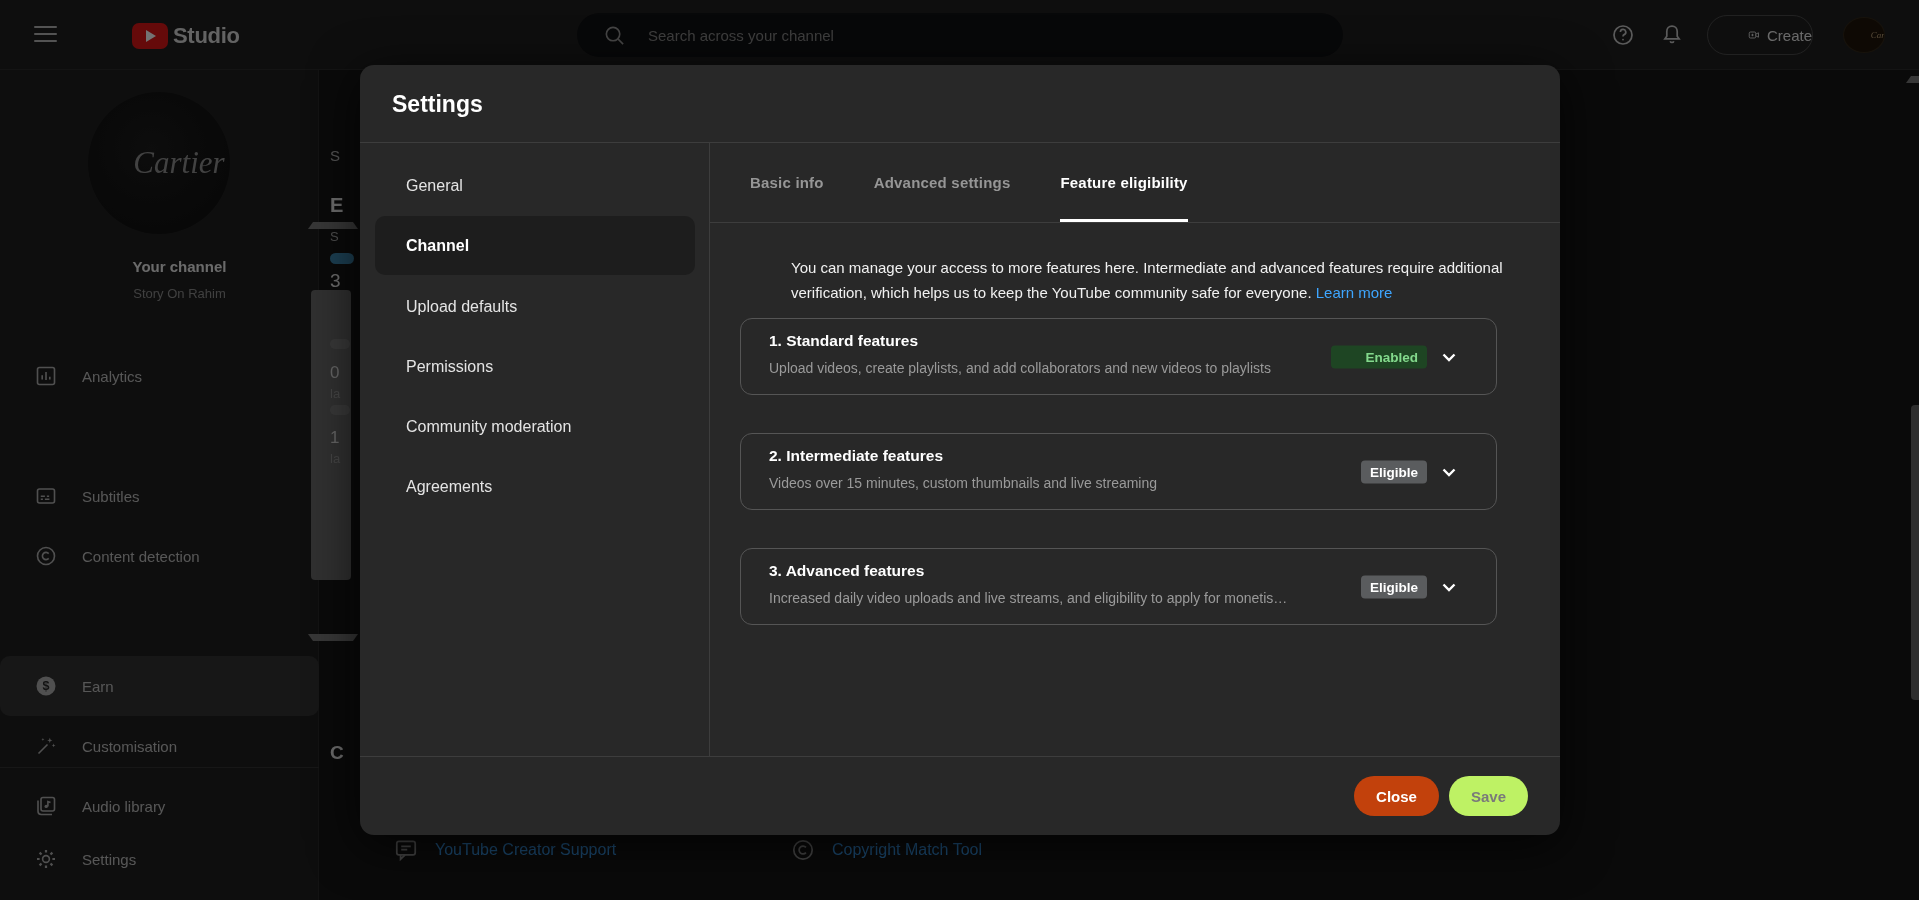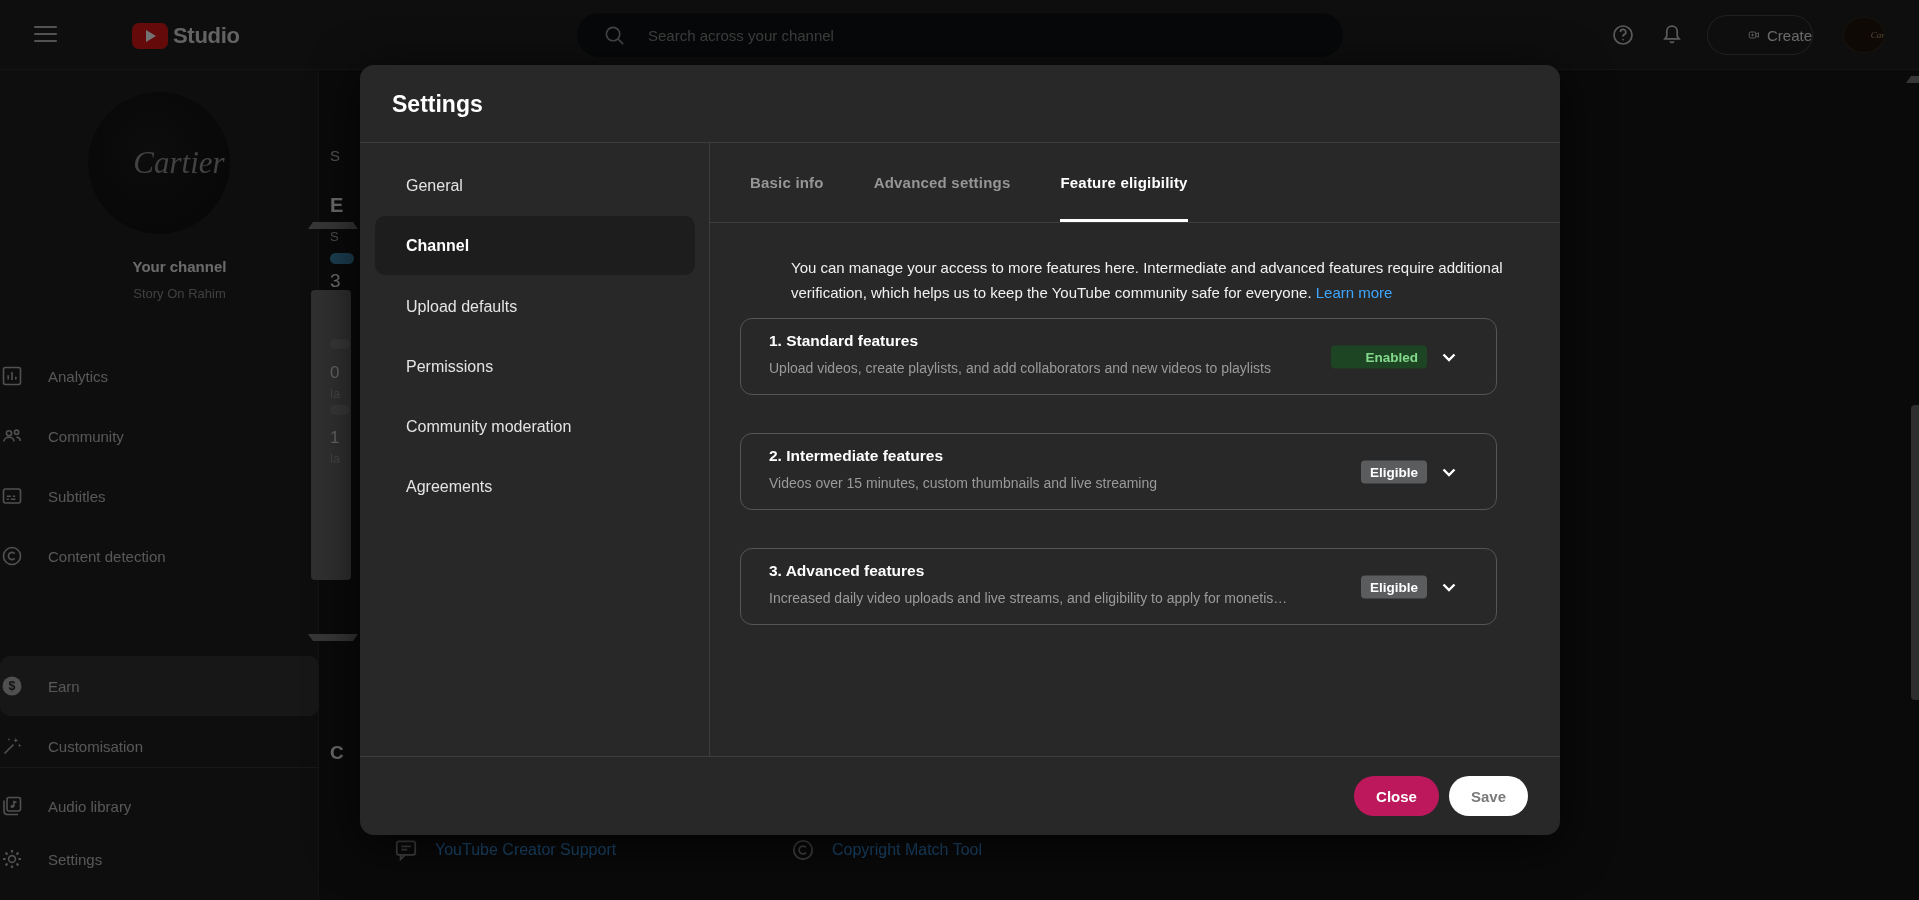--- a/index.html
+++ b/index.html
@@ -40,21 +40,21 @@
   #sidebar { position:absolute; left:0; top:70px; width:319px; height:830px;
     background:#212121; border-right:1px solid #2c2c2c; }
   #chan-avatar { left:88px; top:22px; width:142px; height:142px; border-radius:50%;
     background:radial-gradient(circle at 45% 40%, #1d1d1d 0%, #121212 75%);
     display:flex; align-items:center; justify-content:center; cursor:pointer;
     font-family:"Liberation Serif", serif; font-style:italic; font-size:31px; color:#939393; }
   #chan-title { left:0; top:188px; width:319px; text-align:center; color:#ececec;
     font-size:15px; font-weight:bold; }
   #chan-sub { left:0; top:216px; width:319px; text-align:center; color:#8e8e8e; font-size:13px; }
   .side-item { position:absolute; left:0; width:319px; height:60px; display:flex;
-    align-items:center; gap:24px; color:#c0c0c0; font-size:15px; cursor:pointer; }
+    align-items:center; padding-left:34px; gap:24px; color:#c0c0c0; font-size:15px; cursor:pointer; }
   .side-item svg { color:#b2b2b2; flex:0 0 auto; }
   .side-item.active { background:#343434; border-radius:10px; }
   .side-divider { position:absolute; left:0; top:697px; width:319px; height:1px; background:#343434; }
   
   .tri-up { width:0; height:0; border-left:5px solid transparent; border-right:5px solid transparent;
     border-bottom:7px solid #7a7a7a; }
   .tri-down { width:0; height:0; border-left:5px solid transparent; border-right:5px solid transparent;
     border-top:7px solid #7a7a7a; }
   #side-scroll-up { left:308px; top:222px; }
   #side-scroll-thumb { left:311px; top:290px; width:7px; height:290px; background:#6a6a6a; border-radius:4px; }
@@ -110,22 +110,22 @@
     font-size:13.5px; font-weight:bold; padding:4px 9px; }
   .badge.enabled { background:#1e4523; color:#83d98c;padding-left:34px; }
   .badge.eligible { background:#5a5c5e; color:#ffffff; }
   .card-chevron { position:absolute; right:35px; top:50%; transform:translateY(-50%);
     width:24px; height:24px; color:#fff; cursor:pointer; }
   #modal-footer { position:absolute; left:0; bottom:0; right:0; height:79px;
     border-top:1px solid #3d3d3d; display:flex; align-items:center; justify-content:flex-end;
     gap:10px; padding-right:32px; }
   .mbtn { height:40px; border:none; border-radius:20px; font-size:15px; font-weight:bold;
     font-family:"Liberation Sans",sans-serif; padding:0 22px; cursor:pointer; }
-  #btn-close { background:#be185d; color:#fff; }
-  #btn-save { background:#ffffff; color:#7a7a7a; cursor:default; }
+  #btn-close { background:#c2410c; color:#fff; }
+  #btn-save { background:#bef264; color:#7a7a7a; cursor:default; }
 </style>
 </head>
 <body>
 
 <div id="page">
 
   <div id="topbar">
     <div id="hamburger" class="abs">
         <span></span>
         <span></span>
@@ -170,29 +170,20 @@
     </div>
     <div id="chan-title" class="abs">Your channel</div>
     <div id="chan-sub" class="abs">Story On Rahim</div>
 
     <div class="side-item" style="top:276px">
       <svg width="24" height="24" viewBox="0 0 24 24" fill="none" stroke="currentColor" stroke-width="1.6">
         <rect x="3.5" y="3.5" width="17" height="17" rx="2"></rect>
           <path d="M8.2 15.5v-4.3M12 16V8M15.8 15.5v-2.8"></path>
       </svg>
       <span>Analytics</span>
-    </div>
-    <div class="side-item" style="top:336px">
-      <svg width="24" height="24" viewBox="0 0 24 24" fill="none" stroke="currentColor" stroke-width="1.6">
-        <circle cx="9" cy="9.3" r="2.6"></circle>
-          <path d="M4 17.5c0-2.6 2.3-4.2 5-4.2s5 1.6 5 4.2"></path>
-        <circle cx="16.6" cy="8.2" r="2.1"></circle>
-          <path d="M16.4 13.1c2.3.2 3.9 1.7 3.9 3.9"></path>
-      </svg>
-      <span>Community</span>
     </div>
     <div class="side-item" style="top:396px">
       <svg width="24" height="24" viewBox="0 0 24 24" fill="none" stroke="currentColor" stroke-width="1.6">
         <rect x="3.5" y="5" width="17" height="14" rx="2"></rect>
           <path d="M6.8 12.3h4.1M12.9 12.3h2.2M6.8 15.3h2.1M10.9 15.3h4.5"></path>
       </svg>
       <span>Subtitles</span>
     </div>
     <div class="side-item" style="top:456px">
       <svg width="24" height="24" viewBox="0 0 24 24" fill="none" stroke="currentColor" stroke-width="1.6">

